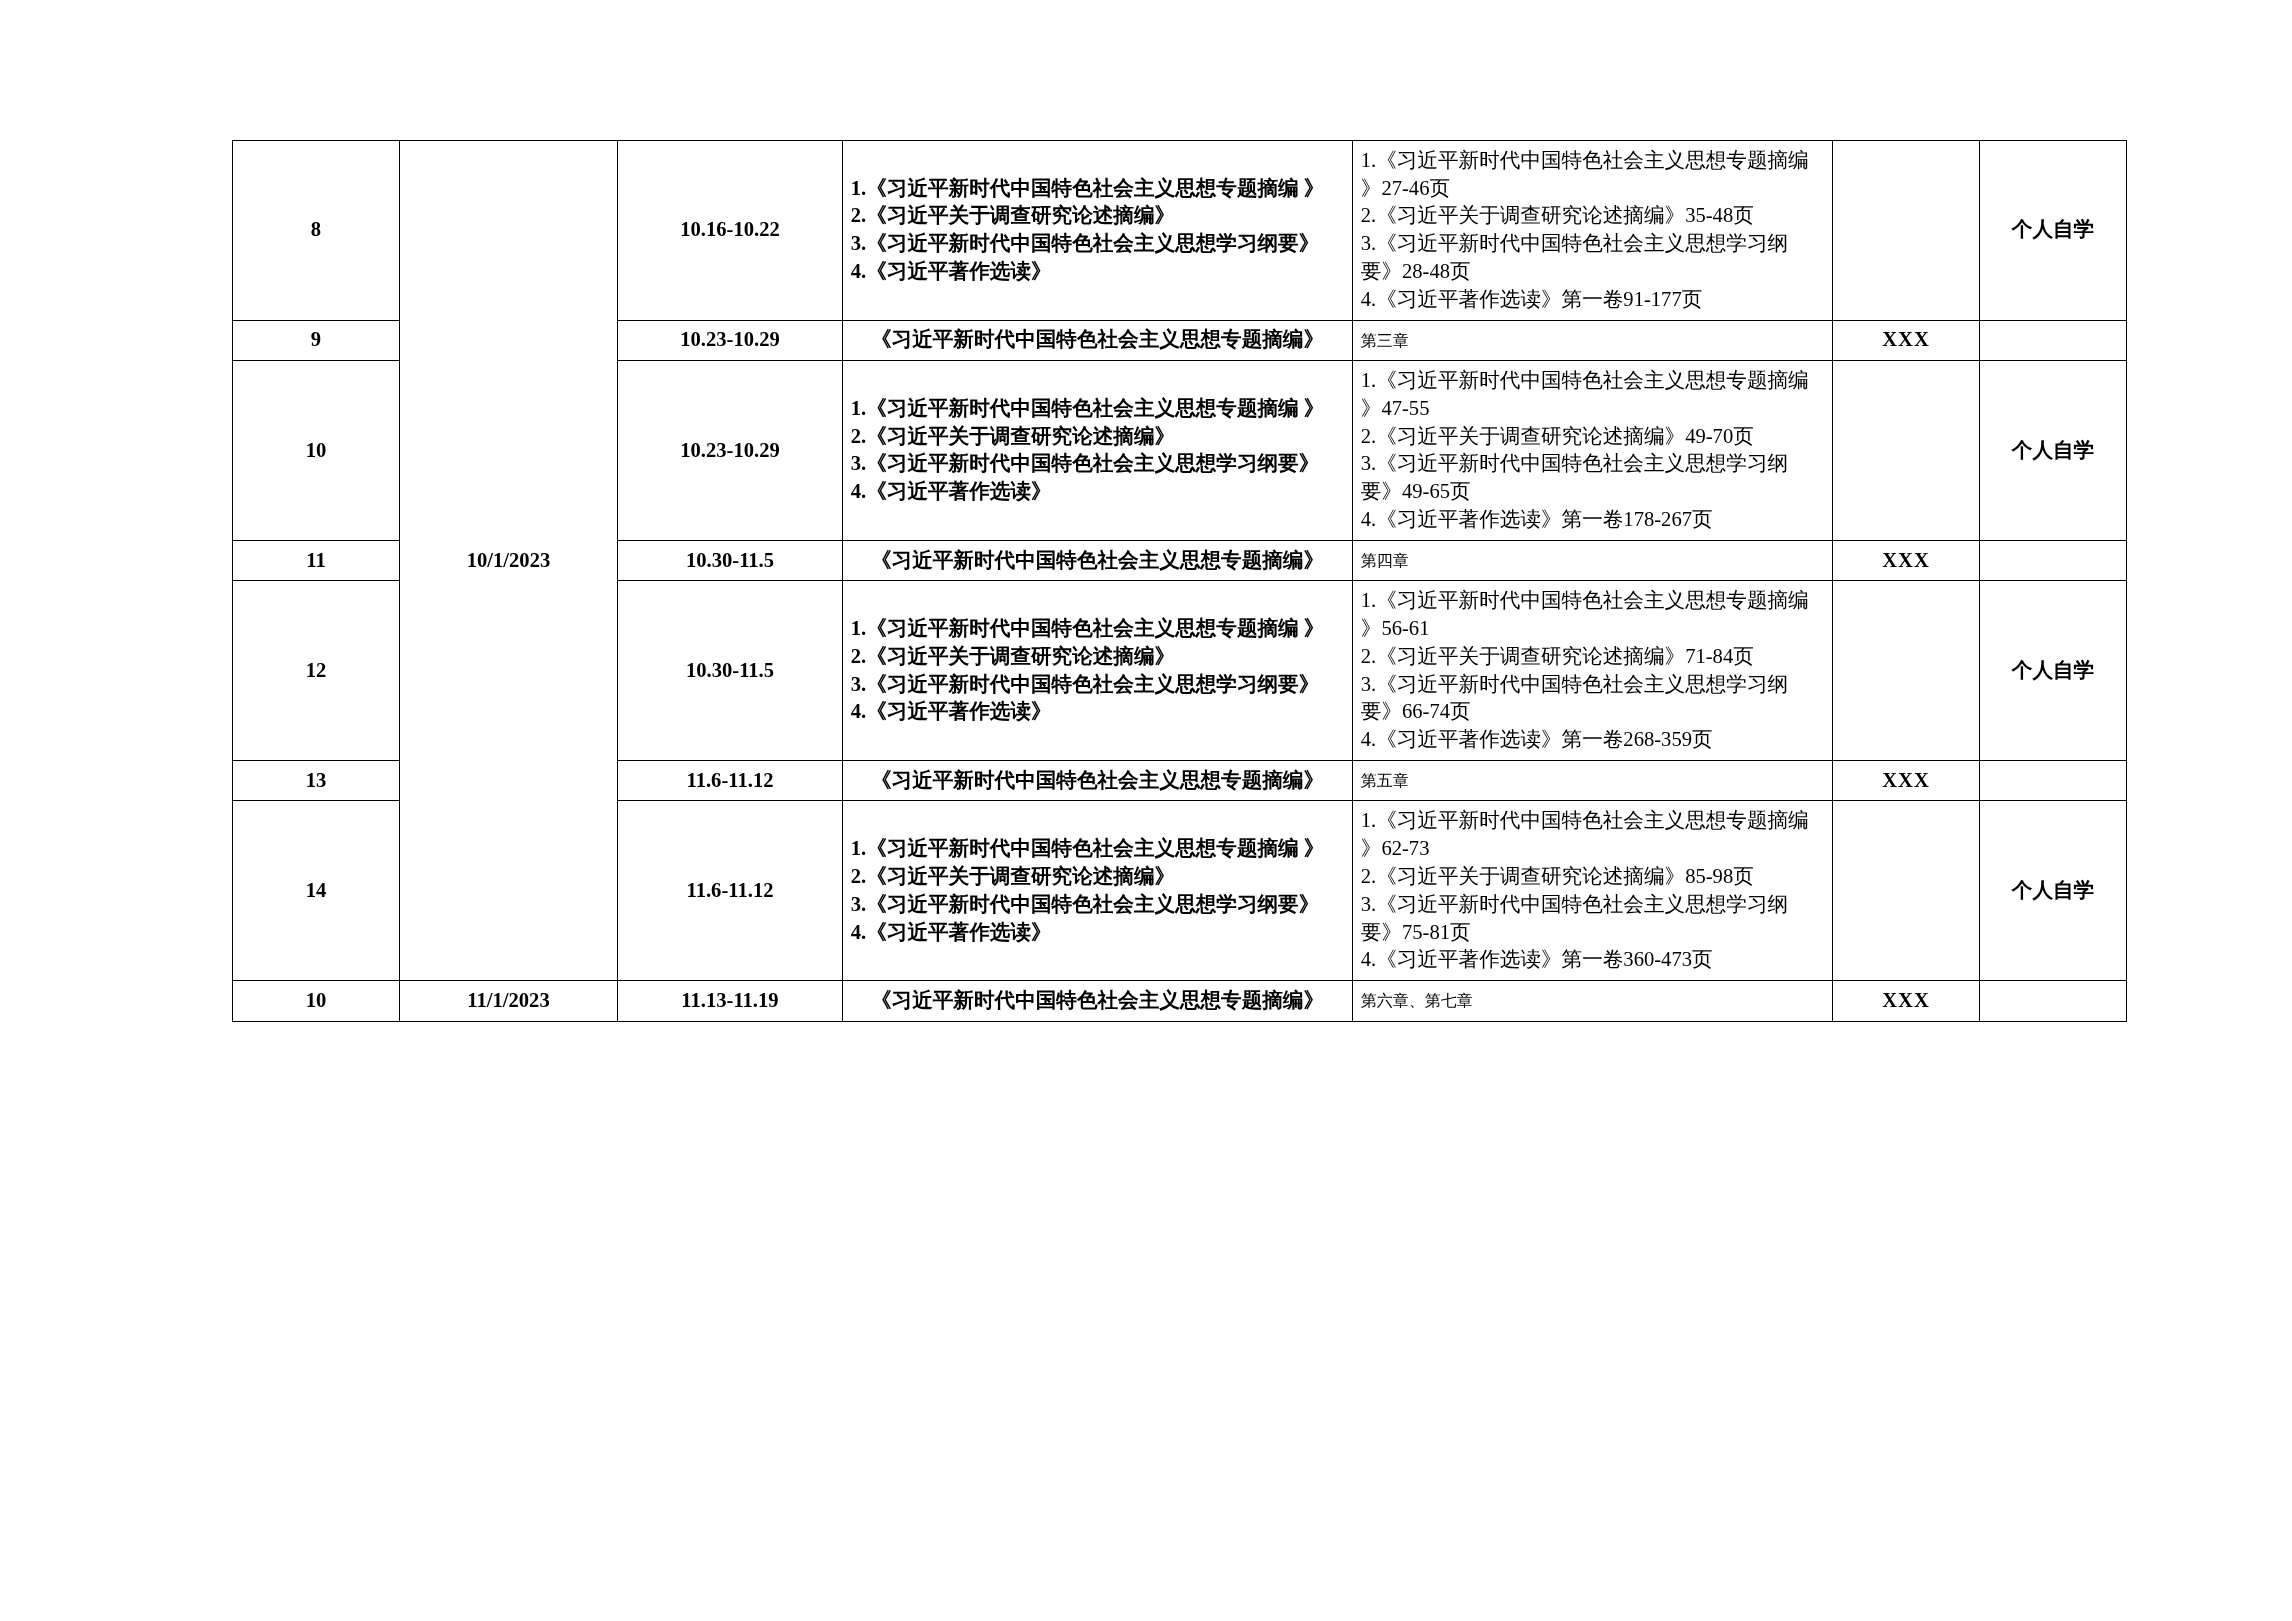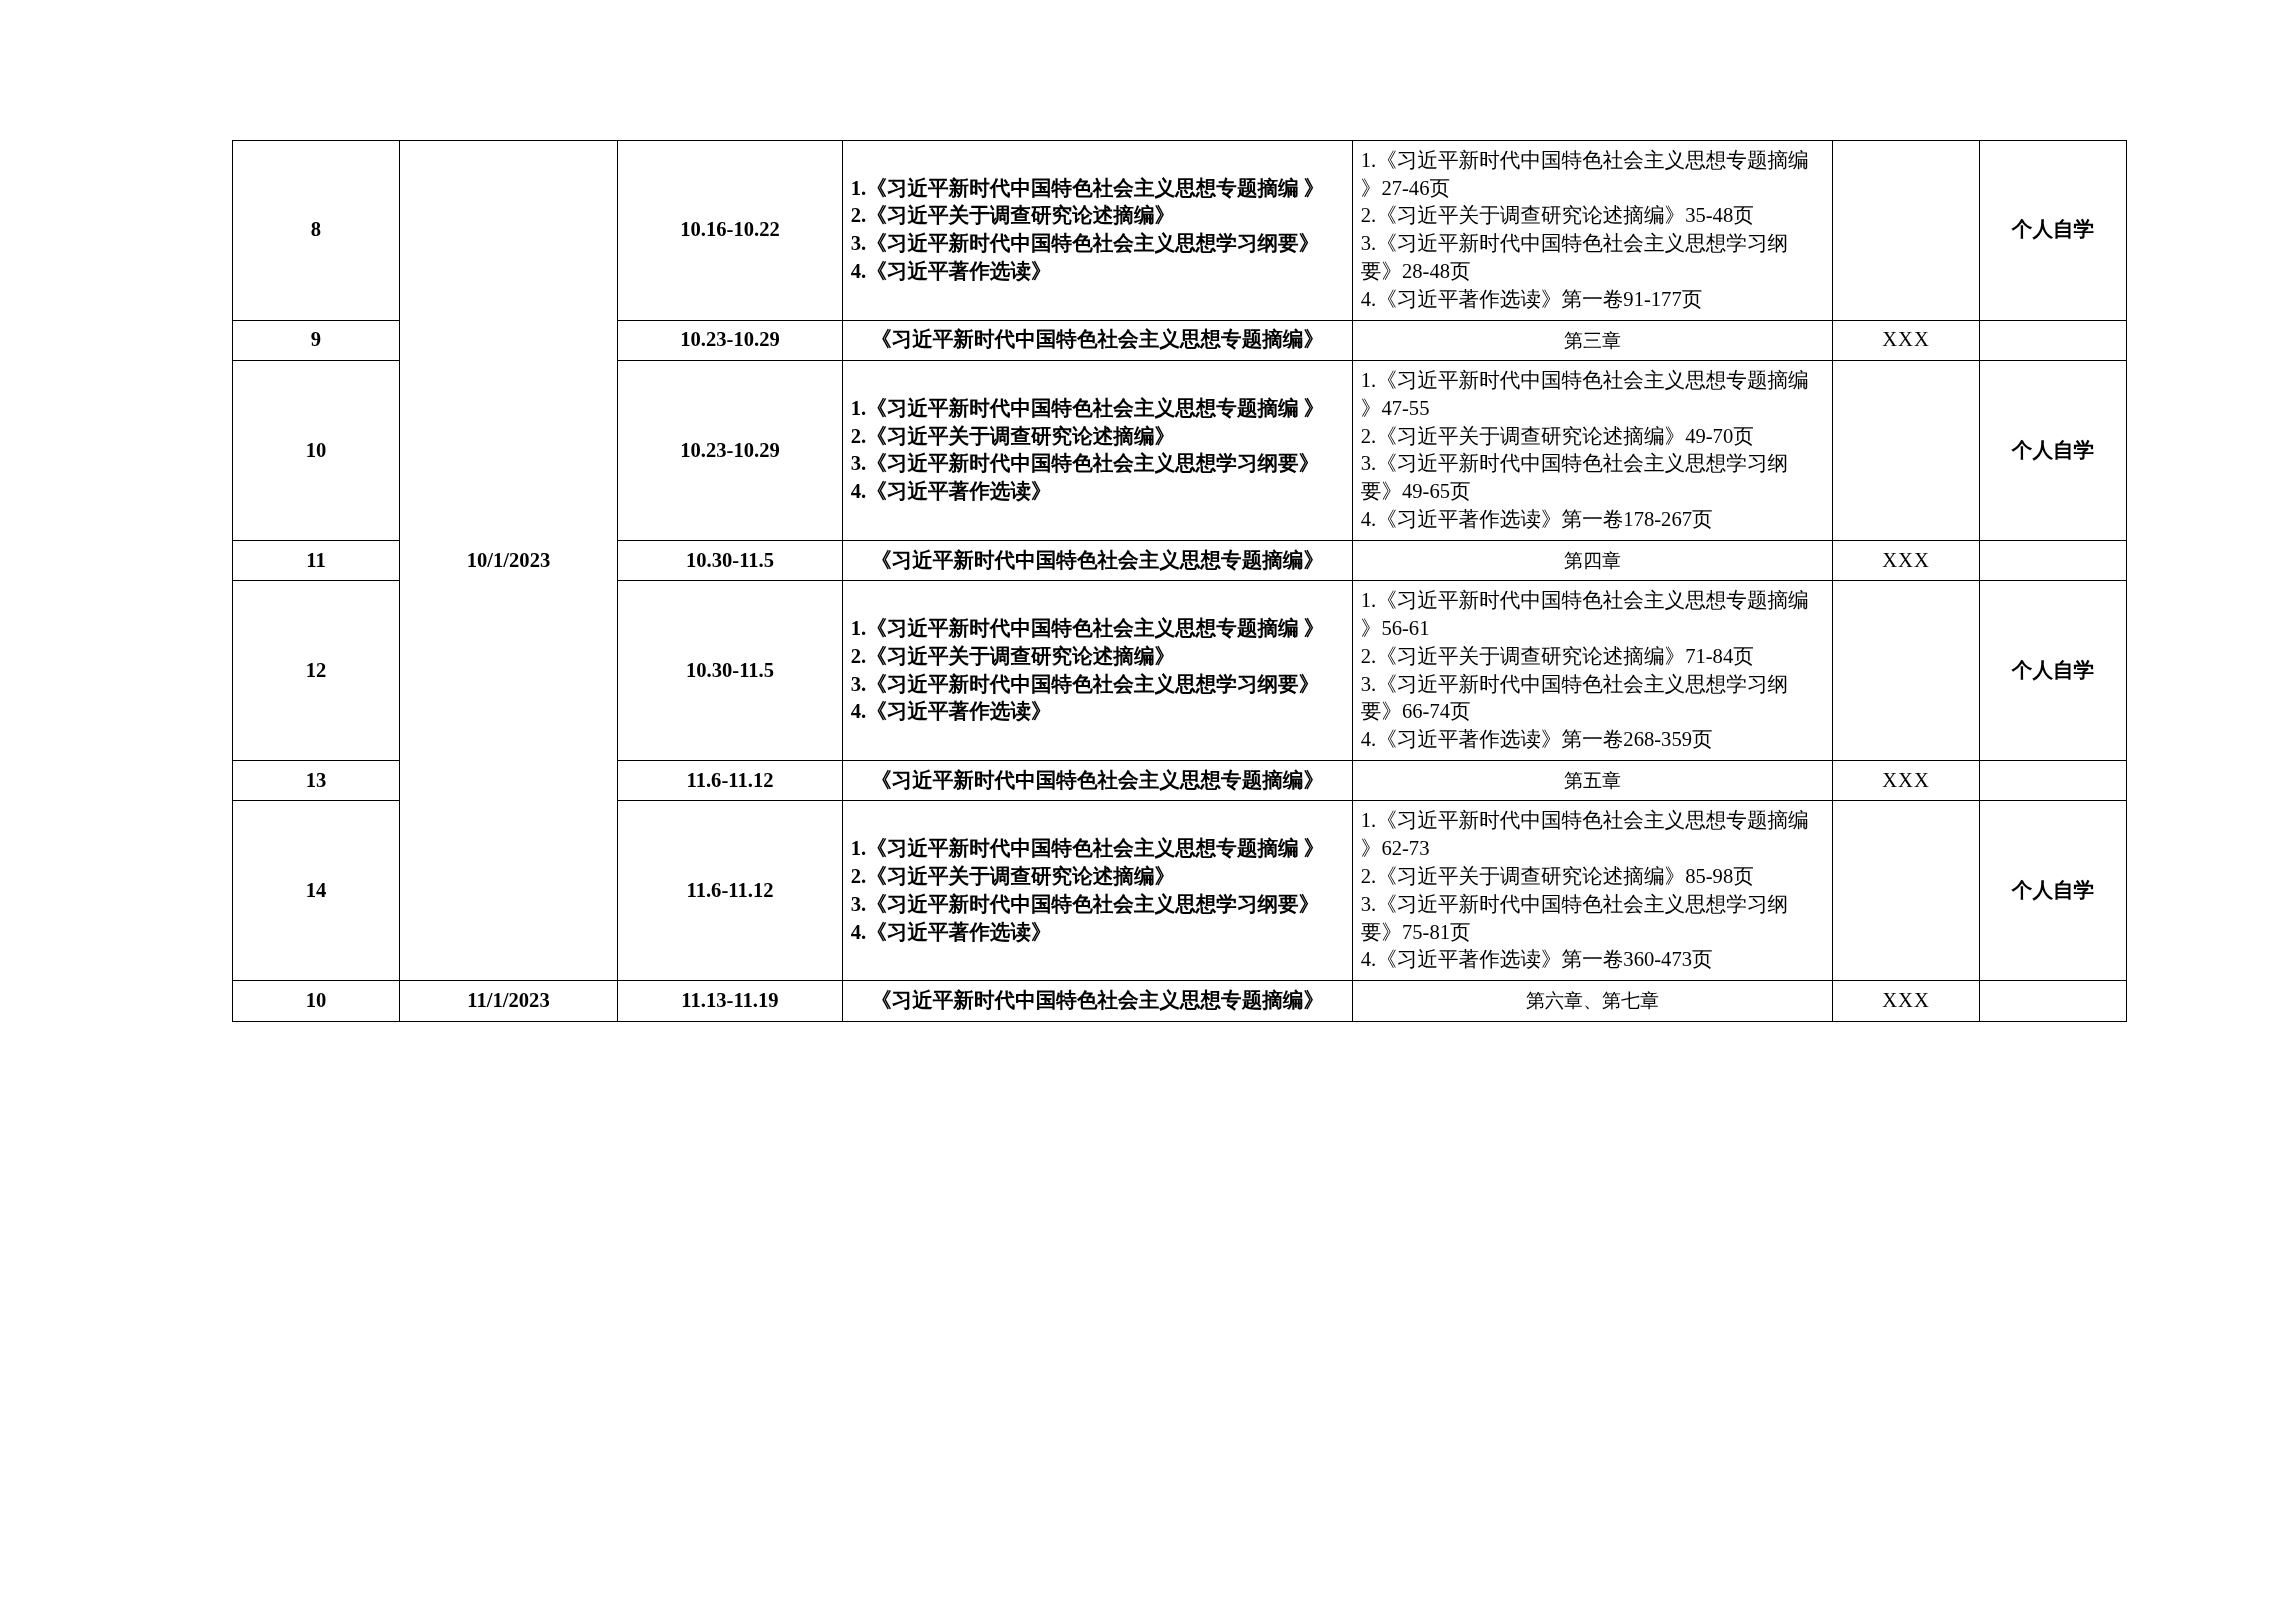--- a/index.html
+++ b/index.html
@@ -73,26 +73,26 @@
   }
   td.topic.center {
     text-align: center;
     margin-top: 24px;
   }
   td.content {
     font-weight: normal;
     text-align: left;
   }
   td.content.center {
-    text-align: center;
-    font-size: 19px;
+    text-align: left;
+    font-size: 16px;
   }
   td.person {
     text-align: center;
-    font-weight: normal;
+    font-weight: bold;
     font-size: 22.5px;
     letter-spacing: 1px;
   }
   td.mode {
     text-align: center;
     font-weight: bold;
     font-size: 22.5px;
   }
   .lines > div {
     white-space: normal;

